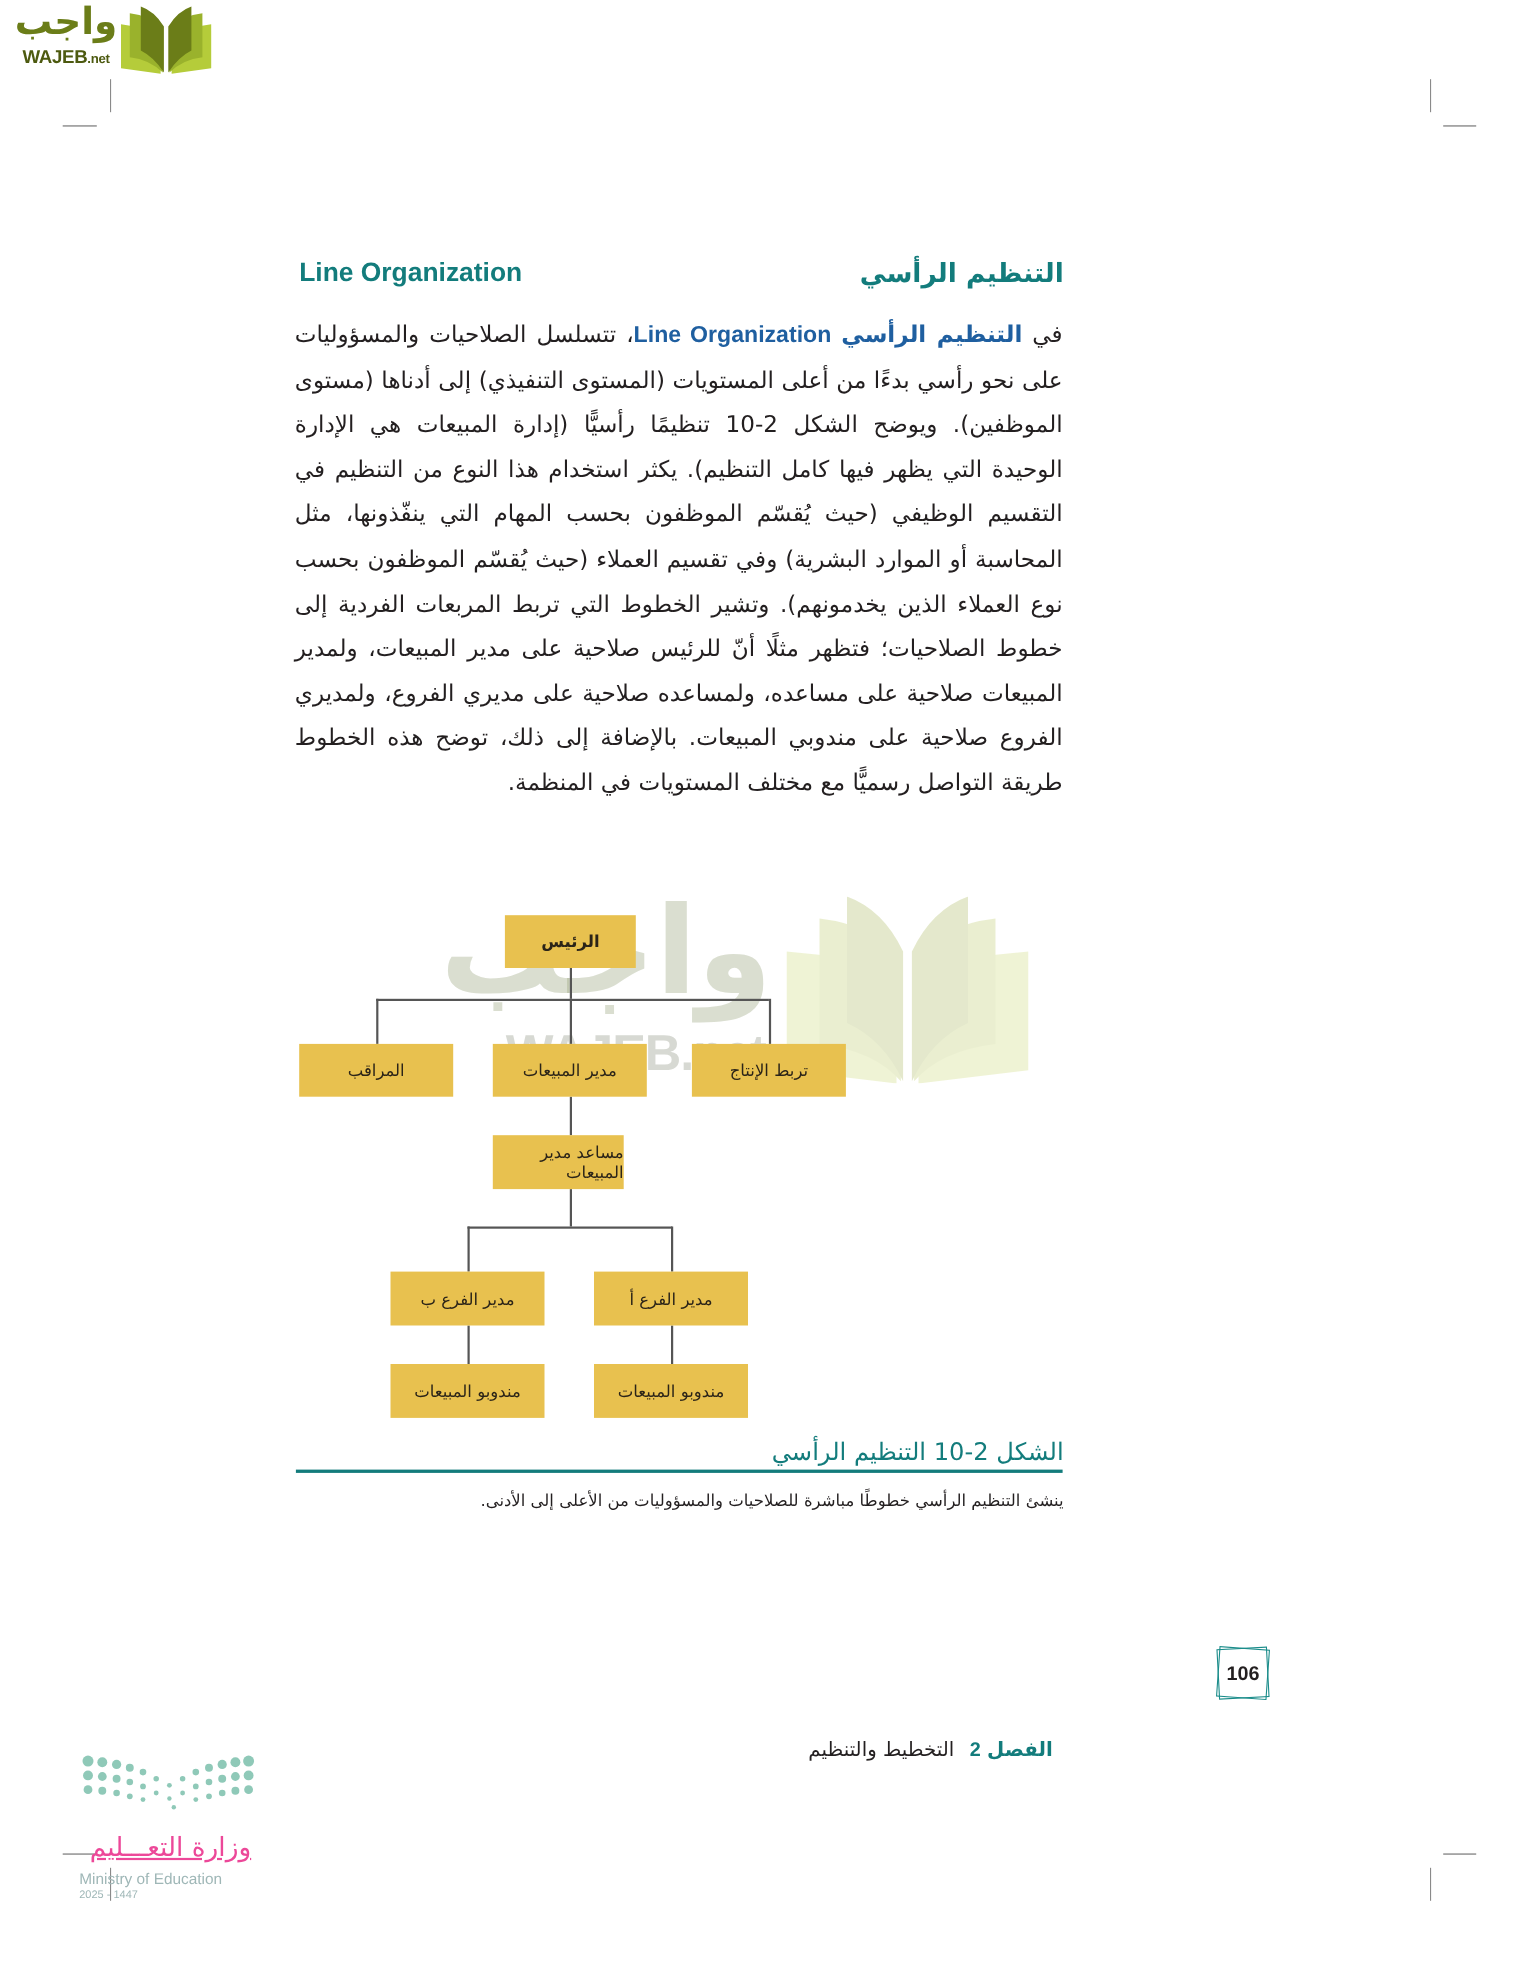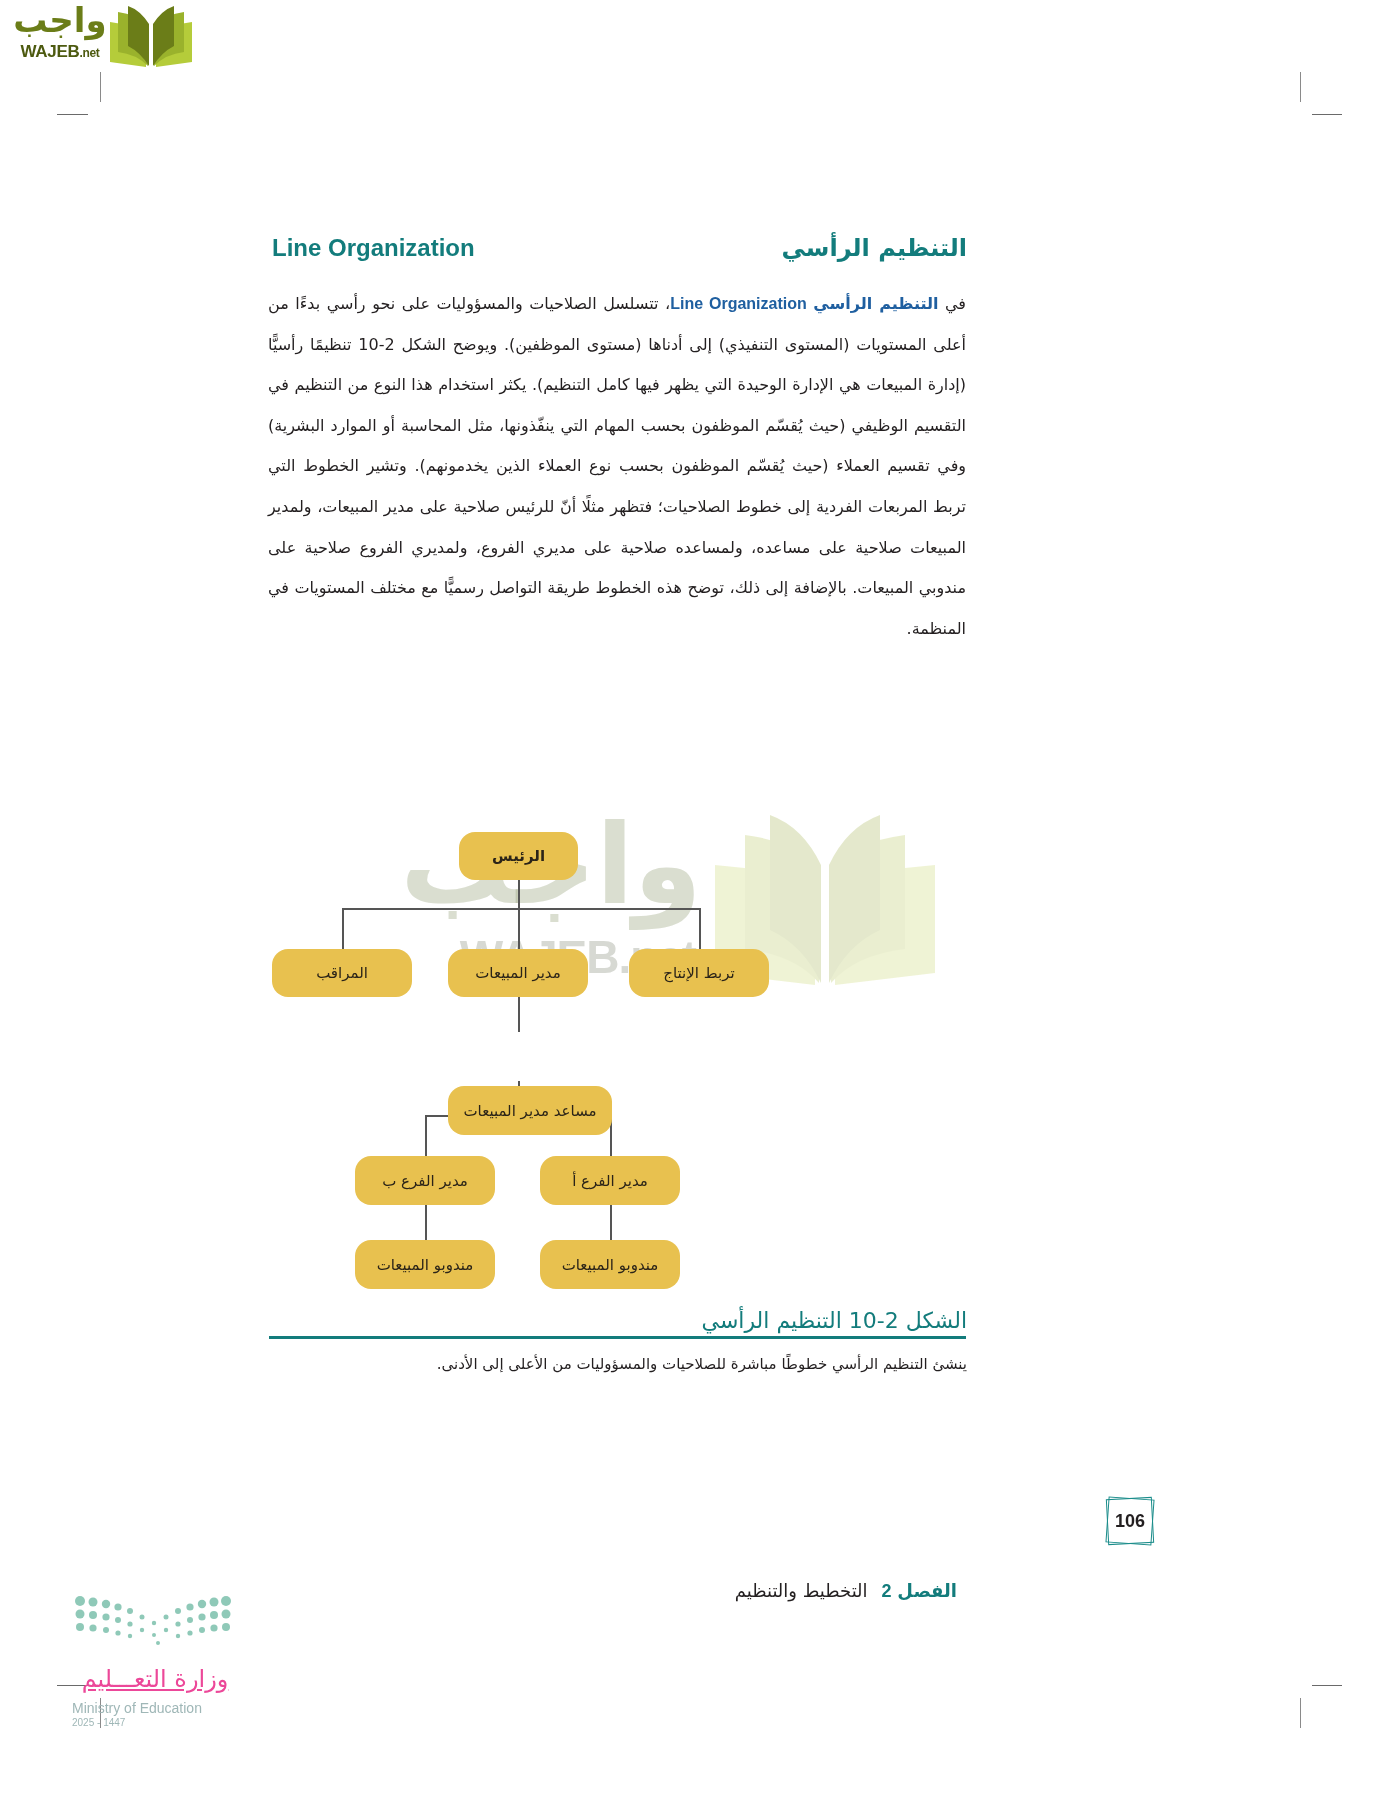--- a/index.html
+++ b/index.html
@@ -38,21 +38,21 @@
     .heading-en {
       position: absolute; left: 272px; top: 234px;
       font-family: "Liberation Sans", sans-serif; font-weight: bold; font-size: 24px;
       color: #137c7c;
     }
 
     
     .para {
       position: absolute; left: 268px; top: 284px; width: 698px;
       direction: rtl; text-align: justify; text-align-last: right;
-      font-family: "DejaVu Sans", sans-serif; font-size: 16px; line-height: 40.6px;
+      font-family: "DejaVu Sans", sans-serif; font-size: 21px; line-height: 40.6px;
       color: #231f20;
     }
     .para .hl-ar { color: #1f5fa0; font-weight: bold; }
     .para .hl-en { color: #1f5fa0; font-weight: bold; font-family: "Liberation Sans", sans-serif; }
 
     
     .wm-ar {
       position: absolute; left: 452px; top: 790px; width: 250px; text-align: center;
       font-family: "DejaVu Sans", sans-serif; font-weight: bold; font-size: 110px;
       color: rgba(150, 160, 120, 0.35); direction: rtl; line-height: 150px;
@@ -63,21 +63,21 @@
       color: rgba(140, 145, 130, 0.35); letter-spacing: -1px;
     }
     .wm-book { position: absolute; left: 715px; top: 815px; opacity: 0.28; }
 
     
     .chart { position: absolute; left: 0; top: 0; width: 1400px; height: 1800px; pointer-events: none; }
     .node {
       position: absolute; background: #e8c14f;
       display: flex; align-items: center; justify-content: center;
       font-family: "DejaVu Sans", sans-serif; font-size: 15px; color: #2b2418;
-      direction: rtl; pointer-events: auto; border-radius: 16px;
+      direction: rtl; pointer-events: auto;
     }
     .line { position: absolute; background: #555555; }
 
     
     .fig-title {
       position: absolute; right: 433px; top: 1308px; direction: rtl;
       font-family: "DejaVu Sans", sans-serif; font-weight: normal; font-size: 22px;
       color: #137c7c;
     }
     .fig-rule { position: absolute; left: 269px; top: 1336px; width: 697px; height: 3px; background: #137c7c; }
@@ -176,21 +176,21 @@
   <div class="line" style="left:425px; top:1115px; width:186px; height:1.5px;"></div>
   <div class="line" style="left:425px; top:1115px; width:1.5px; height:41px;"></div>
   <div class="line" style="left:610px; top:1115px; width:1.5px; height:41px;"></div>
   <div class="line" style="left:425px; top:1205px; width:1.5px; height:35px;"></div>
   <div class="line" style="left:610px; top:1205px; width:1.5px; height:35px;"></div>
 
   <div class="node" style="left:459px; top:832px; width:119px; height:48px; font-weight:bold;">الرئيس</div>
   <div class="node" style="left:272px; top:949px; width:140px; height:48px;text-align:right;">المراقب</div>
   <div class="node" style="left:448px; top:949px; width:140px; height:48px;">مدير المبيعات</div>
   <div class="node" style="left:629px; top:949px; width:140px; height:48px;">تربط الإنتاج</div>
-  <div class="node" style="left:448px; top:1086px; width:164px; height:49px;">مساعد مدير المبيعات</div>
+  <div class="node" style="left:448px; top:1032px; width:119px; height:49px;">مساعد مدير المبيعات</div>
   <div class="node" style="left:355px; top:1156px; width:140px; height:49px;">مدير الفرع ب</div>
   <div class="node" style="left:540px; top:1156px; width:140px; height:49px;">مدير الفرع أ</div>
   <div class="node" style="left:355px; top:1240px; width:140px; height:49px;">مندوبو المبيعات</div>
   <div class="node" style="left:540px; top:1240px; width:140px; height:49px;">مندوبو المبيعات</div>
 </div>
 
 <div class="fig-title">الشكل 2-10 التنظيم الرأسي</div>
 <div class="fig-rule"></div>
 <div class="fig-caption">ينشئ التنظيم الرأسي خطوطًا مباشرة للصلاحيات والمسؤوليات من الأعلى إلى الأدنى.</div>
 

